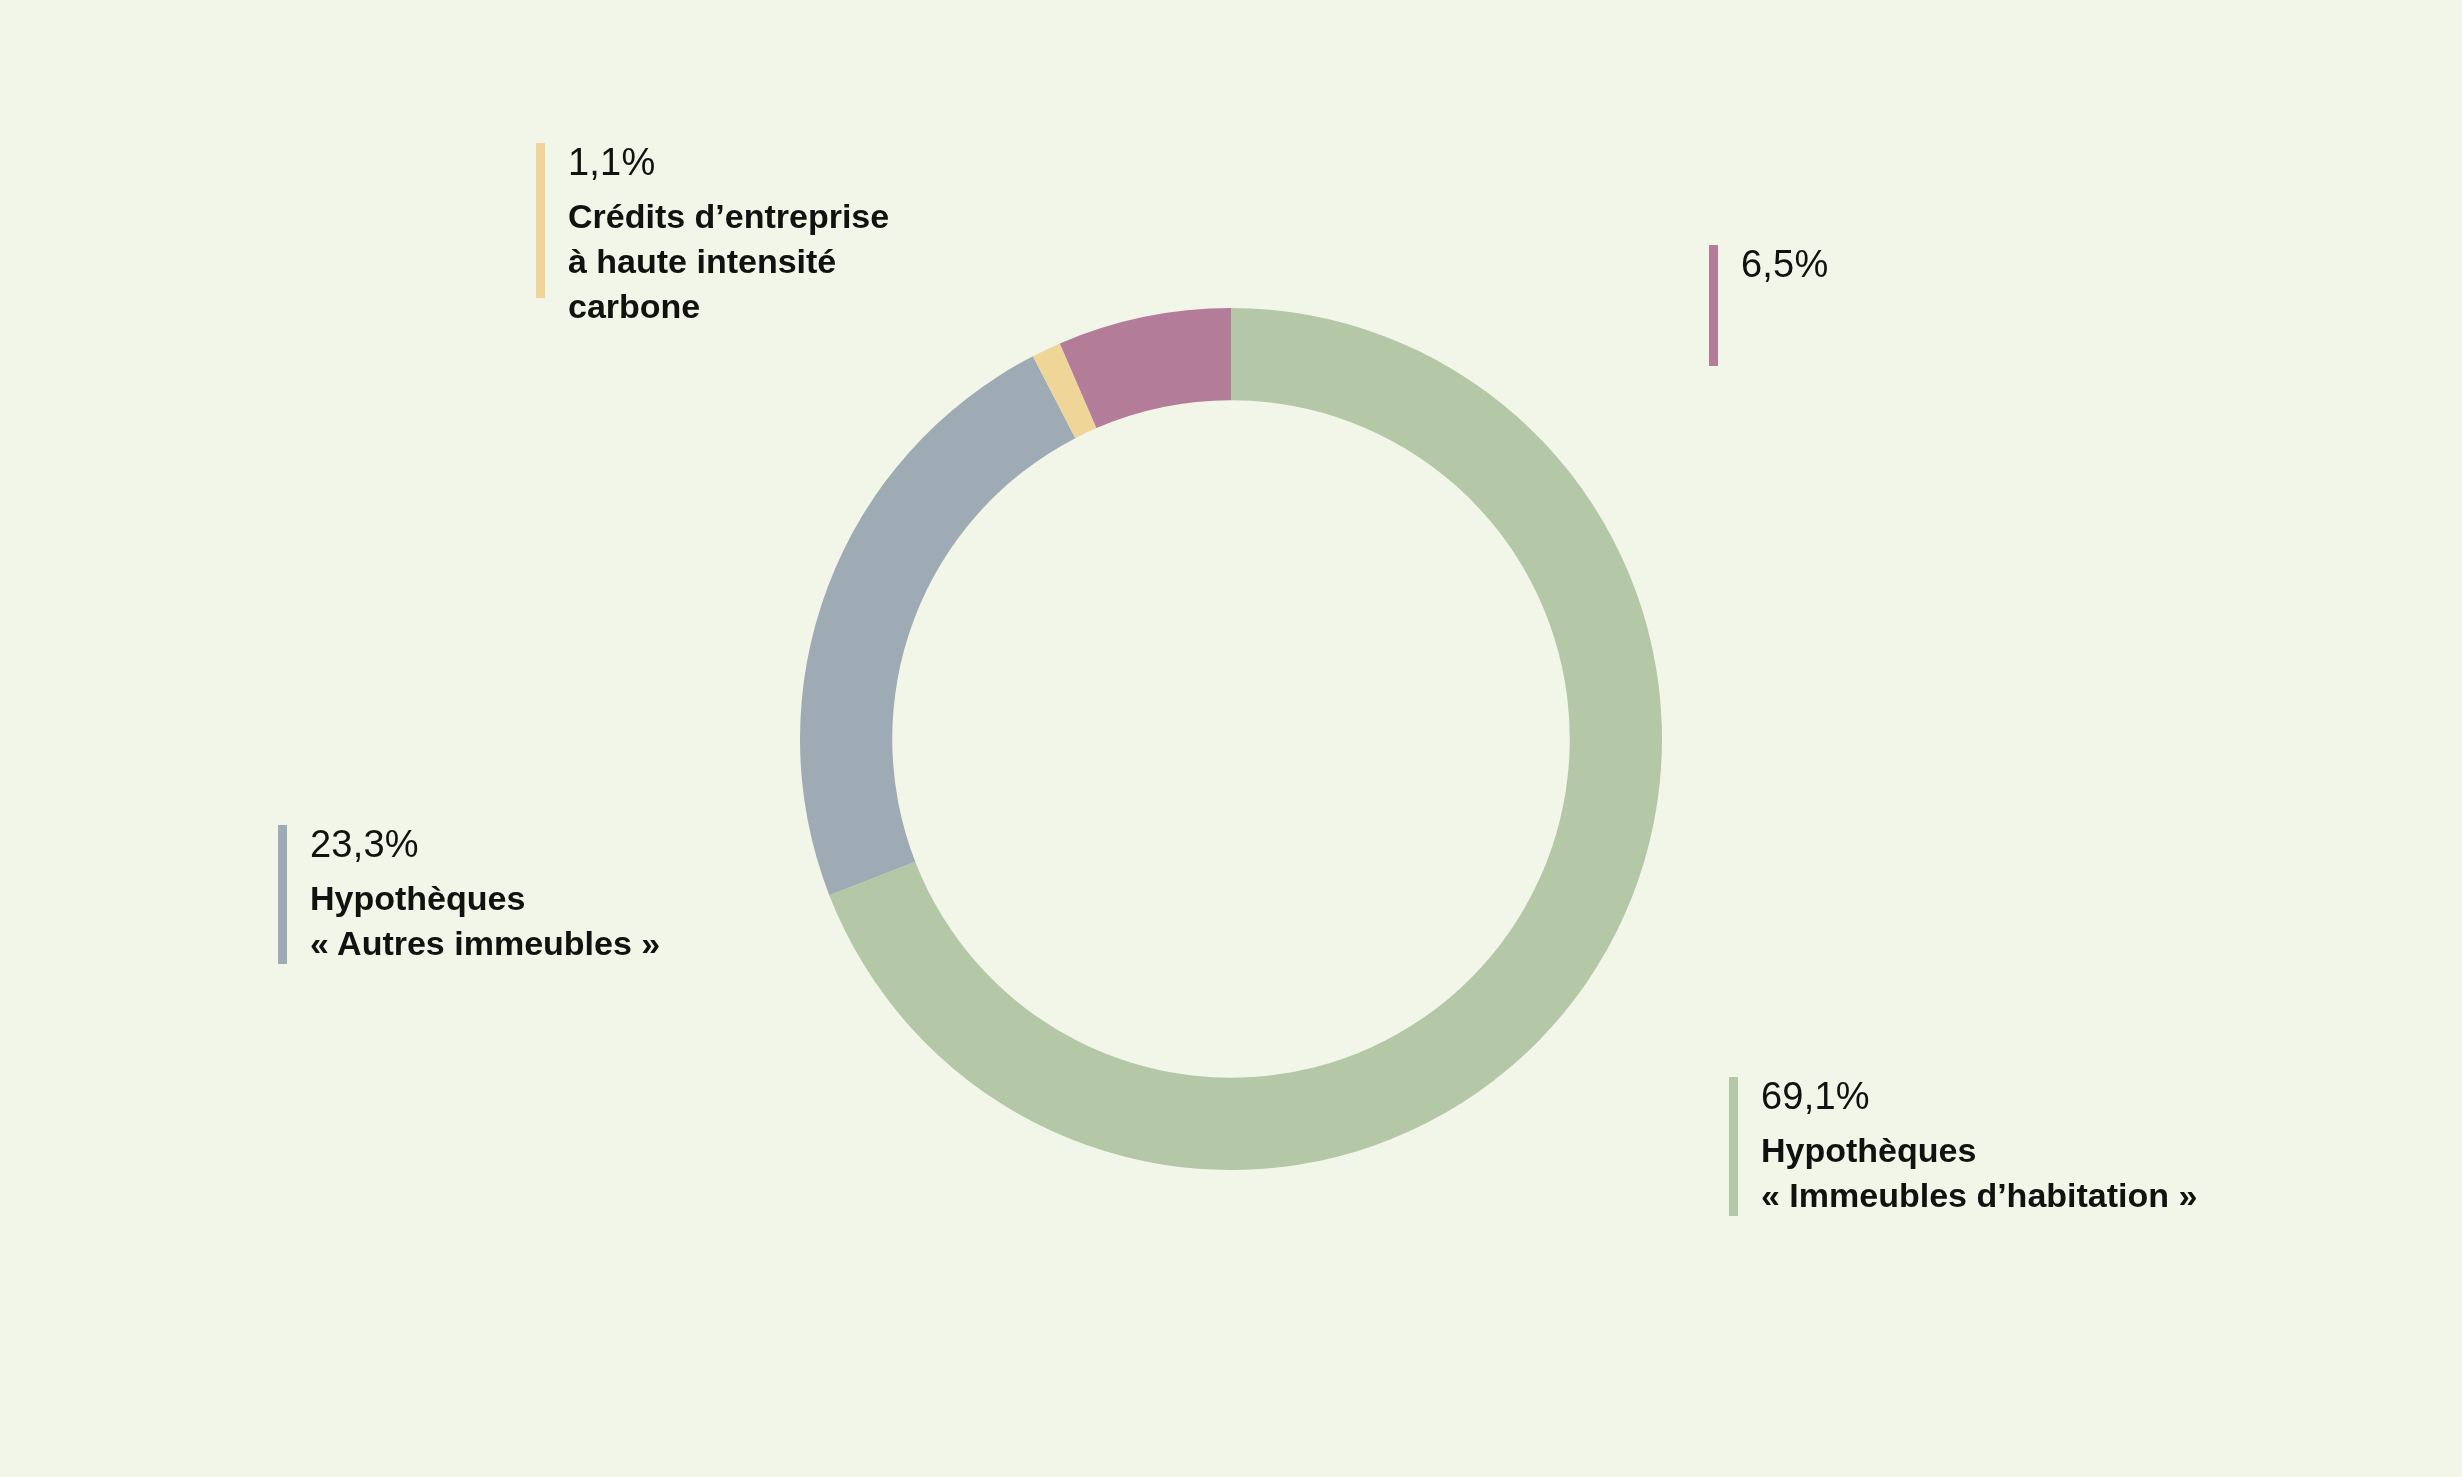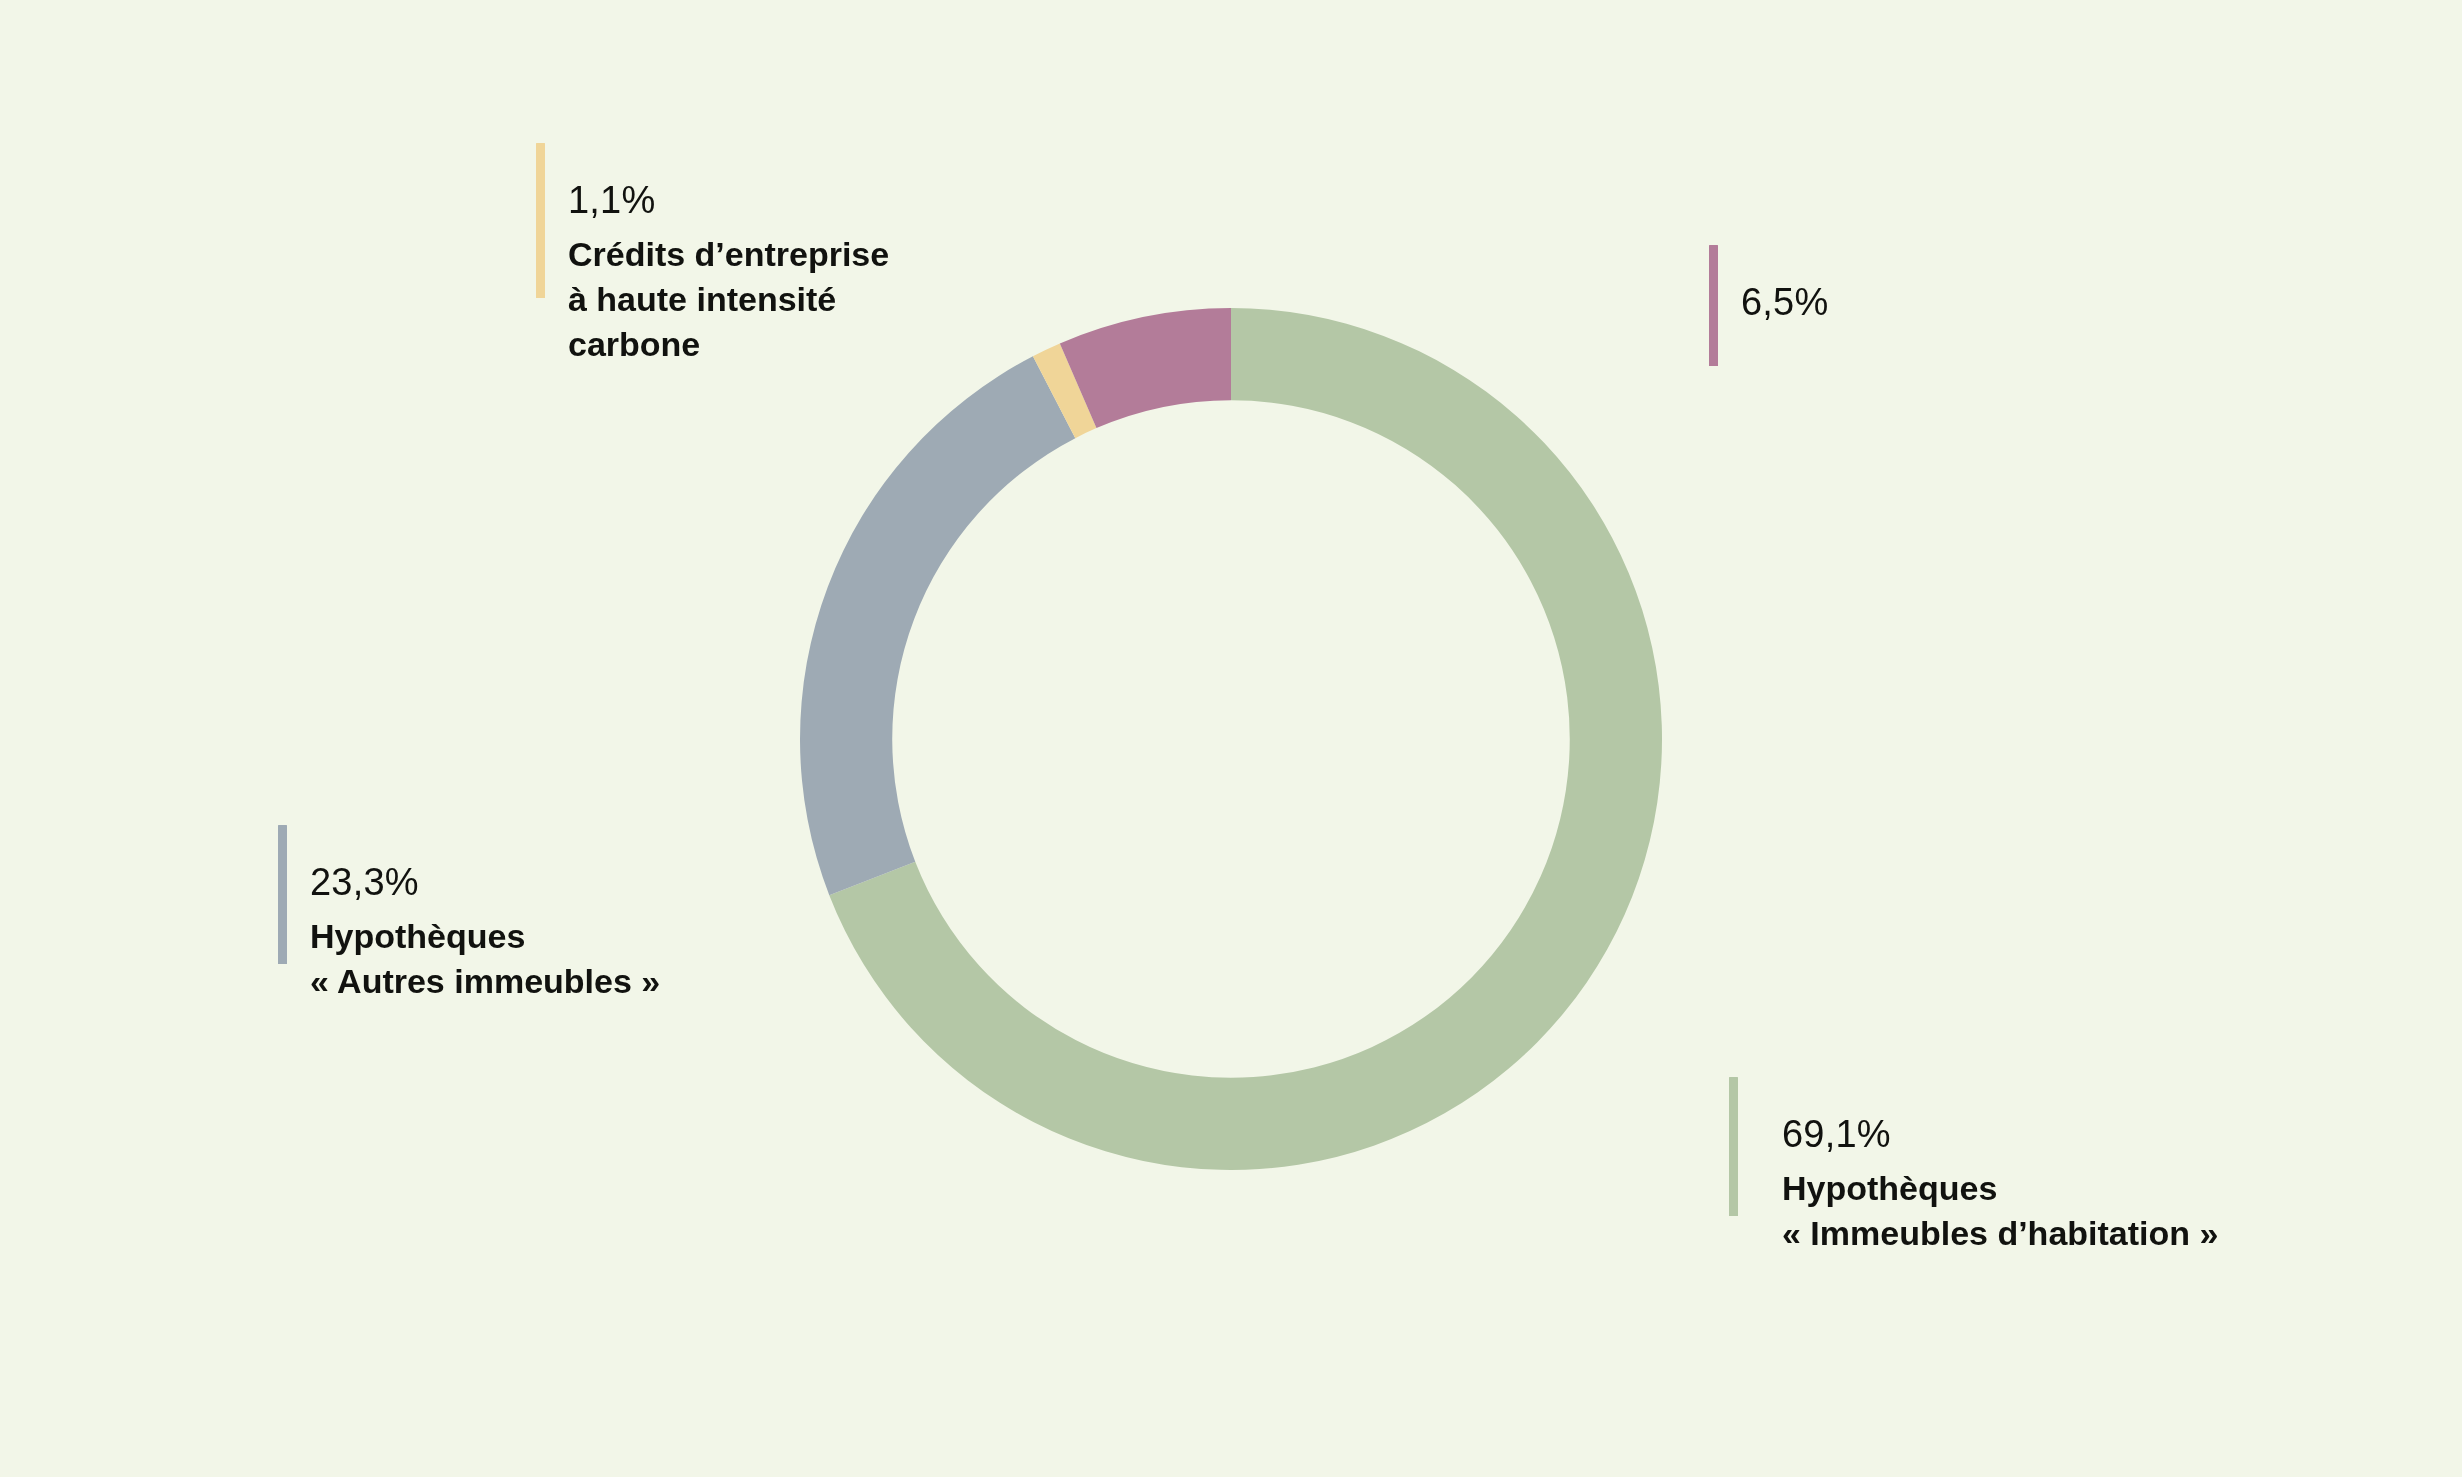--- a/index.html
+++ b/index.html
@@ -49,36 +49,35 @@
     flex-direction: column;
     justify-content: flex-start;
   }
   .legend-pct {
     font-size: 38px;
     font-weight: 400;
     color: #11120f;
     line-height: 1.0;
     letter-spacing: 0.2px;
     white-space: nowrap;
-    margin-top: 38px;
   }
   .legend-label {
     font-size: 34px;
     font-weight: 700;
     color: #11120f;
     line-height: 1.32;
     margin-top: 13px;
     white-space: pre-line;
   }
 
   
   #legend-carbon      { left: 536px;  top: 143px;  height: 155px; }
   #legend-other-corp  { left: 1673px; top: 245px;  height: 121px; padding-left: 36px; }
   #legend-other-prop  { left: 278px;  top: 825px; height: 139px; }
-  #legend-housing     { left: 1729px; top: 1077px; height: 139px; gap: 21px; }
+  #legend-housing     { left: 1729px; top: 1077px; height: 139px; }
 </style>
 </head>
 <body>
 
 <div id="stage">
 
   <div class="donut-wrap">
     <svg class="donut-svg" viewBox="0 0 1400 1400">
       <g id="donut-slices">
           <path d="M 700 0 A 700 700 0 1 1 47.55022127925224 953.5927566931819 L 187.17447392549218 899.3239067608409 A 550.2 550.2 0 1 0 700 149.79999999999995 Z" fill="#b4c7a6"></path>

